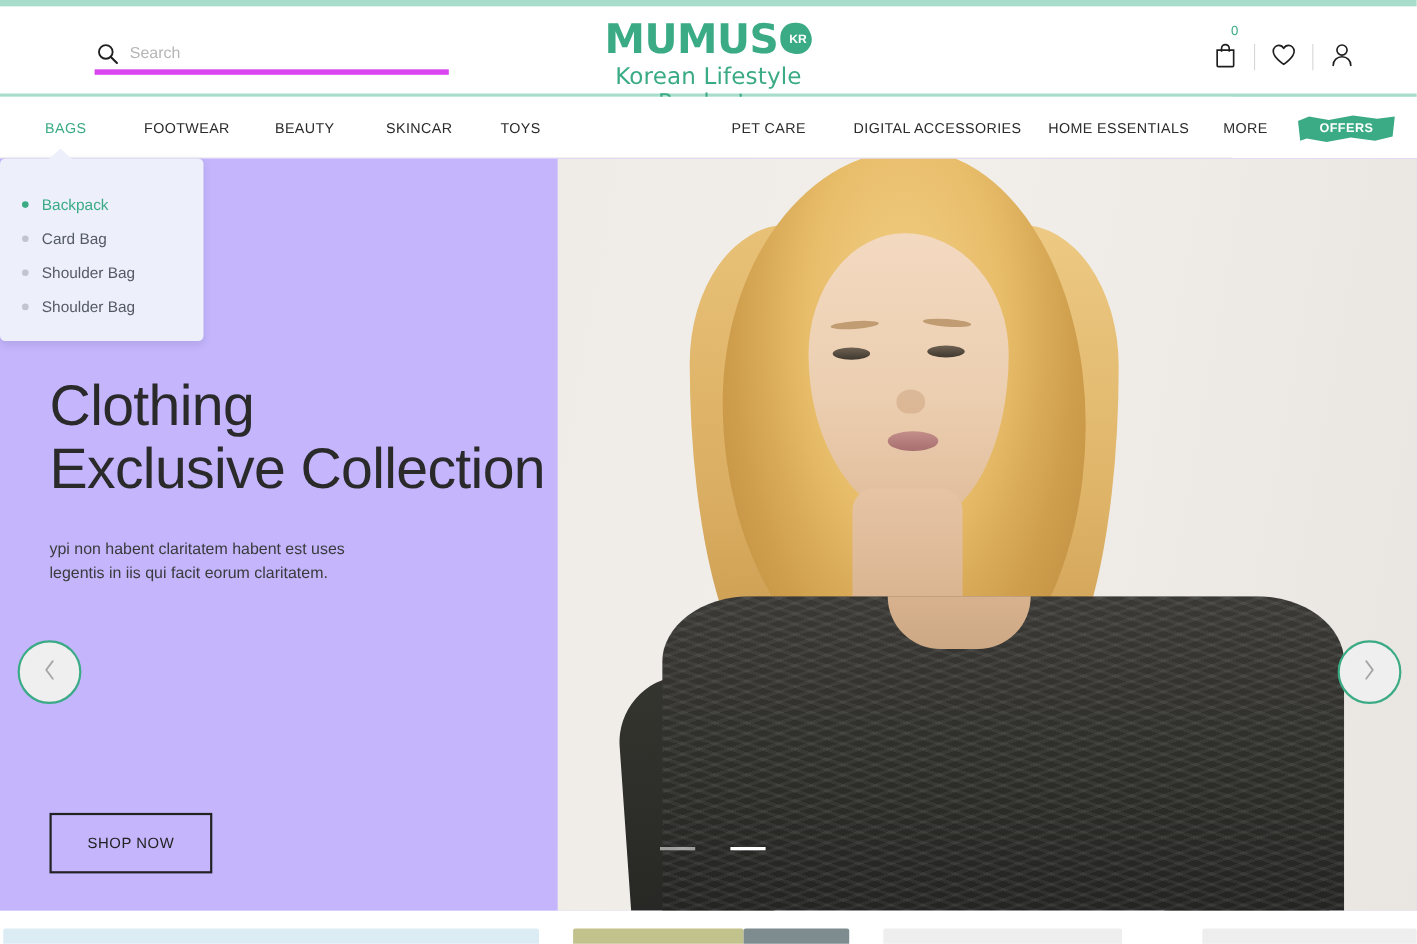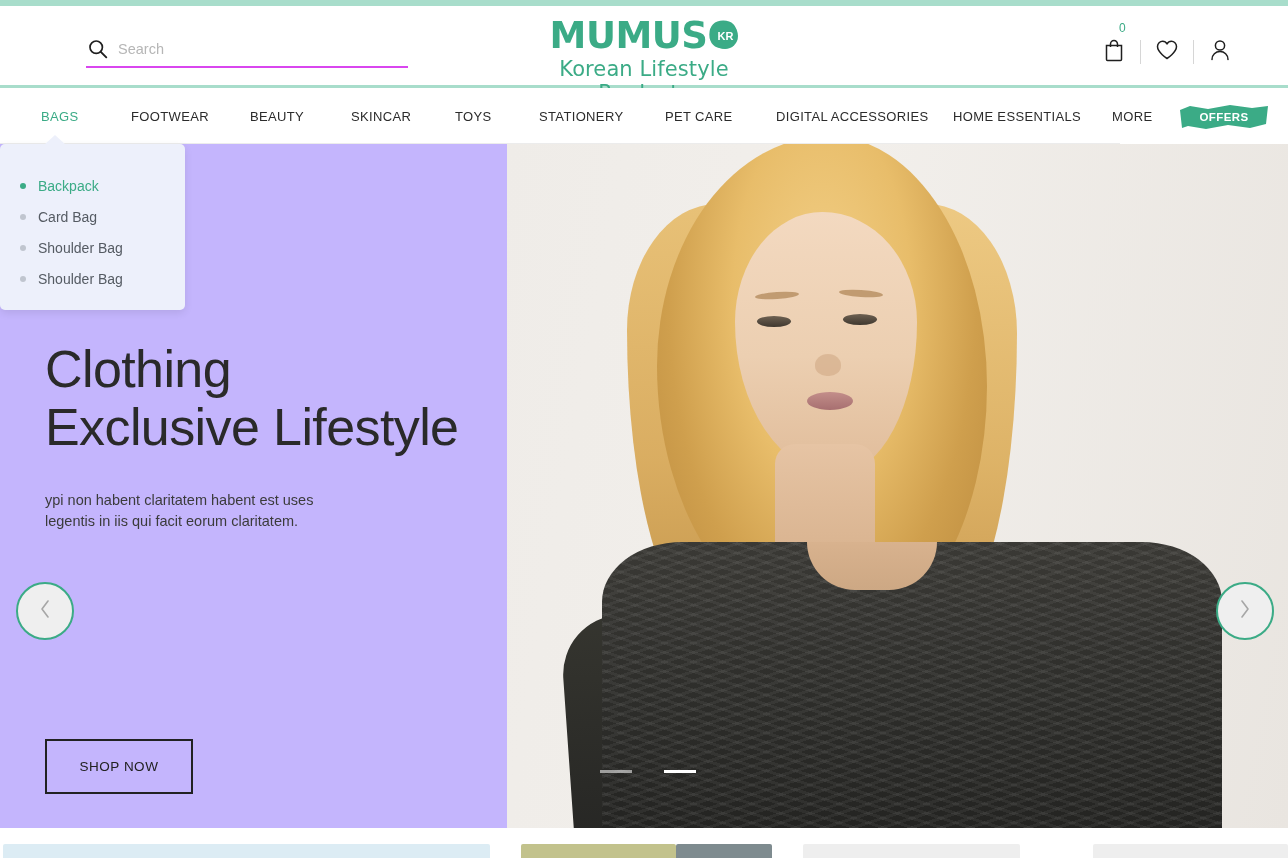--- a/index.html
+++ b/index.html
@@ -19,21 +19,21 @@
 
   
   .header {
     position:absolute; left:0; top:6px; width:1288px; height:82px;
     background:#fff;
     border-bottom:3px solid #a8ddcb;
   }
 
   .search-wrap {
     position:absolute; left:86px; top:30px; width:322px; height:32px;
-    border-bottom:2px solid #d946ef;
+    border-bottom:5px solid #d946ef;
   }
   .search-icon { position:absolute; left:2px; top:3px; width:20px; height:20px; }
   .search-input {
     position:absolute; left:32px; top:0px; width:286px; height:26px;
     border:none; outline:none; background:transparent;
     font-family:"Liberation Sans", sans-serif;
     font-size:14.5px; color:#555;
   }
   .search-input::placeholder { color:#b6b6b6; }
 
@@ -324,21 +324,20 @@
     </div>
   </div>
 
   <div class="nav">
     <div class="nav-inner" id="nav-inner">
         <div class="nav-item active" style="left: 41px;">BAGS</div>
         <div class="nav-item" style="left: 131px;">FOOTWEAR</div>
         <div class="nav-item" style="left: 250px;">BEAUTY</div>
         <div class="nav-item" style="left: 351px;">SKINCAR</div>
         <div class="nav-item" style="left: 455px;">TOYS</div>
-        <div class="nav-item" style="left: 539px;">STATIONERY</div>
         <div class="nav-item" style="left: 665px;">PET CARE</div>
         <div class="nav-item" style="left: 776px;">DIGITAL ACCESSORIES</div>
         <div class="nav-item" style="left: 953px;">HOME ESSENTIALS</div>
         <div class="nav-item" style="left: 1112px;">MORE</div>
       </div>
     <div class="offers-tag">
       <svg width="92" height="26" viewBox="0 0 92 26" style="position:absolute;left:0;top:0;">
         <path d="M2 6 L12 2 L30 5 L52 1 L74 4 L90 2 L88 20 L72 24 L50 21 L28 25 L10 22 L4 24 Z" fill="#3bab86"></path>
       </svg>
       <span class="offers-label">OFFERS</span>
@@ -361,21 +360,21 @@
       <div class="ph-lip"></div>
       <div class="ph-neck"></div>
       <div class="ph-sleeve-l"></div>
       <div class="ph-sleeve-r"></div>
       <div class="ph-top"></div>
       <div class="ph-collar"></div>
     </div>
 
     <div class="hero-text">
       <div class="hero-h1">Clothing</div>
-      <div class="hero-h1">Exclusive Lifestyle</div>
+      <div class="hero-h1">Exclusive Collection</div>
       <div class="hero-p">ypi non habent claritatem habent est uses legentis in iis qui facit eorum claritatem.</div>
     </div>
 
     <button class="shop-btn">SHOP NOW</button>
 
     <div class="nav-arrow prev">
       <span>
         <svg width="12" height="20" viewBox="0 0 12 20">
           <polyline points="9,2 3,10 9,18" fill="none" stroke="#a6a6a6" stroke-width="1.6" stroke-linecap="round" stroke-linejoin="round"></polyline>
         </svg>

